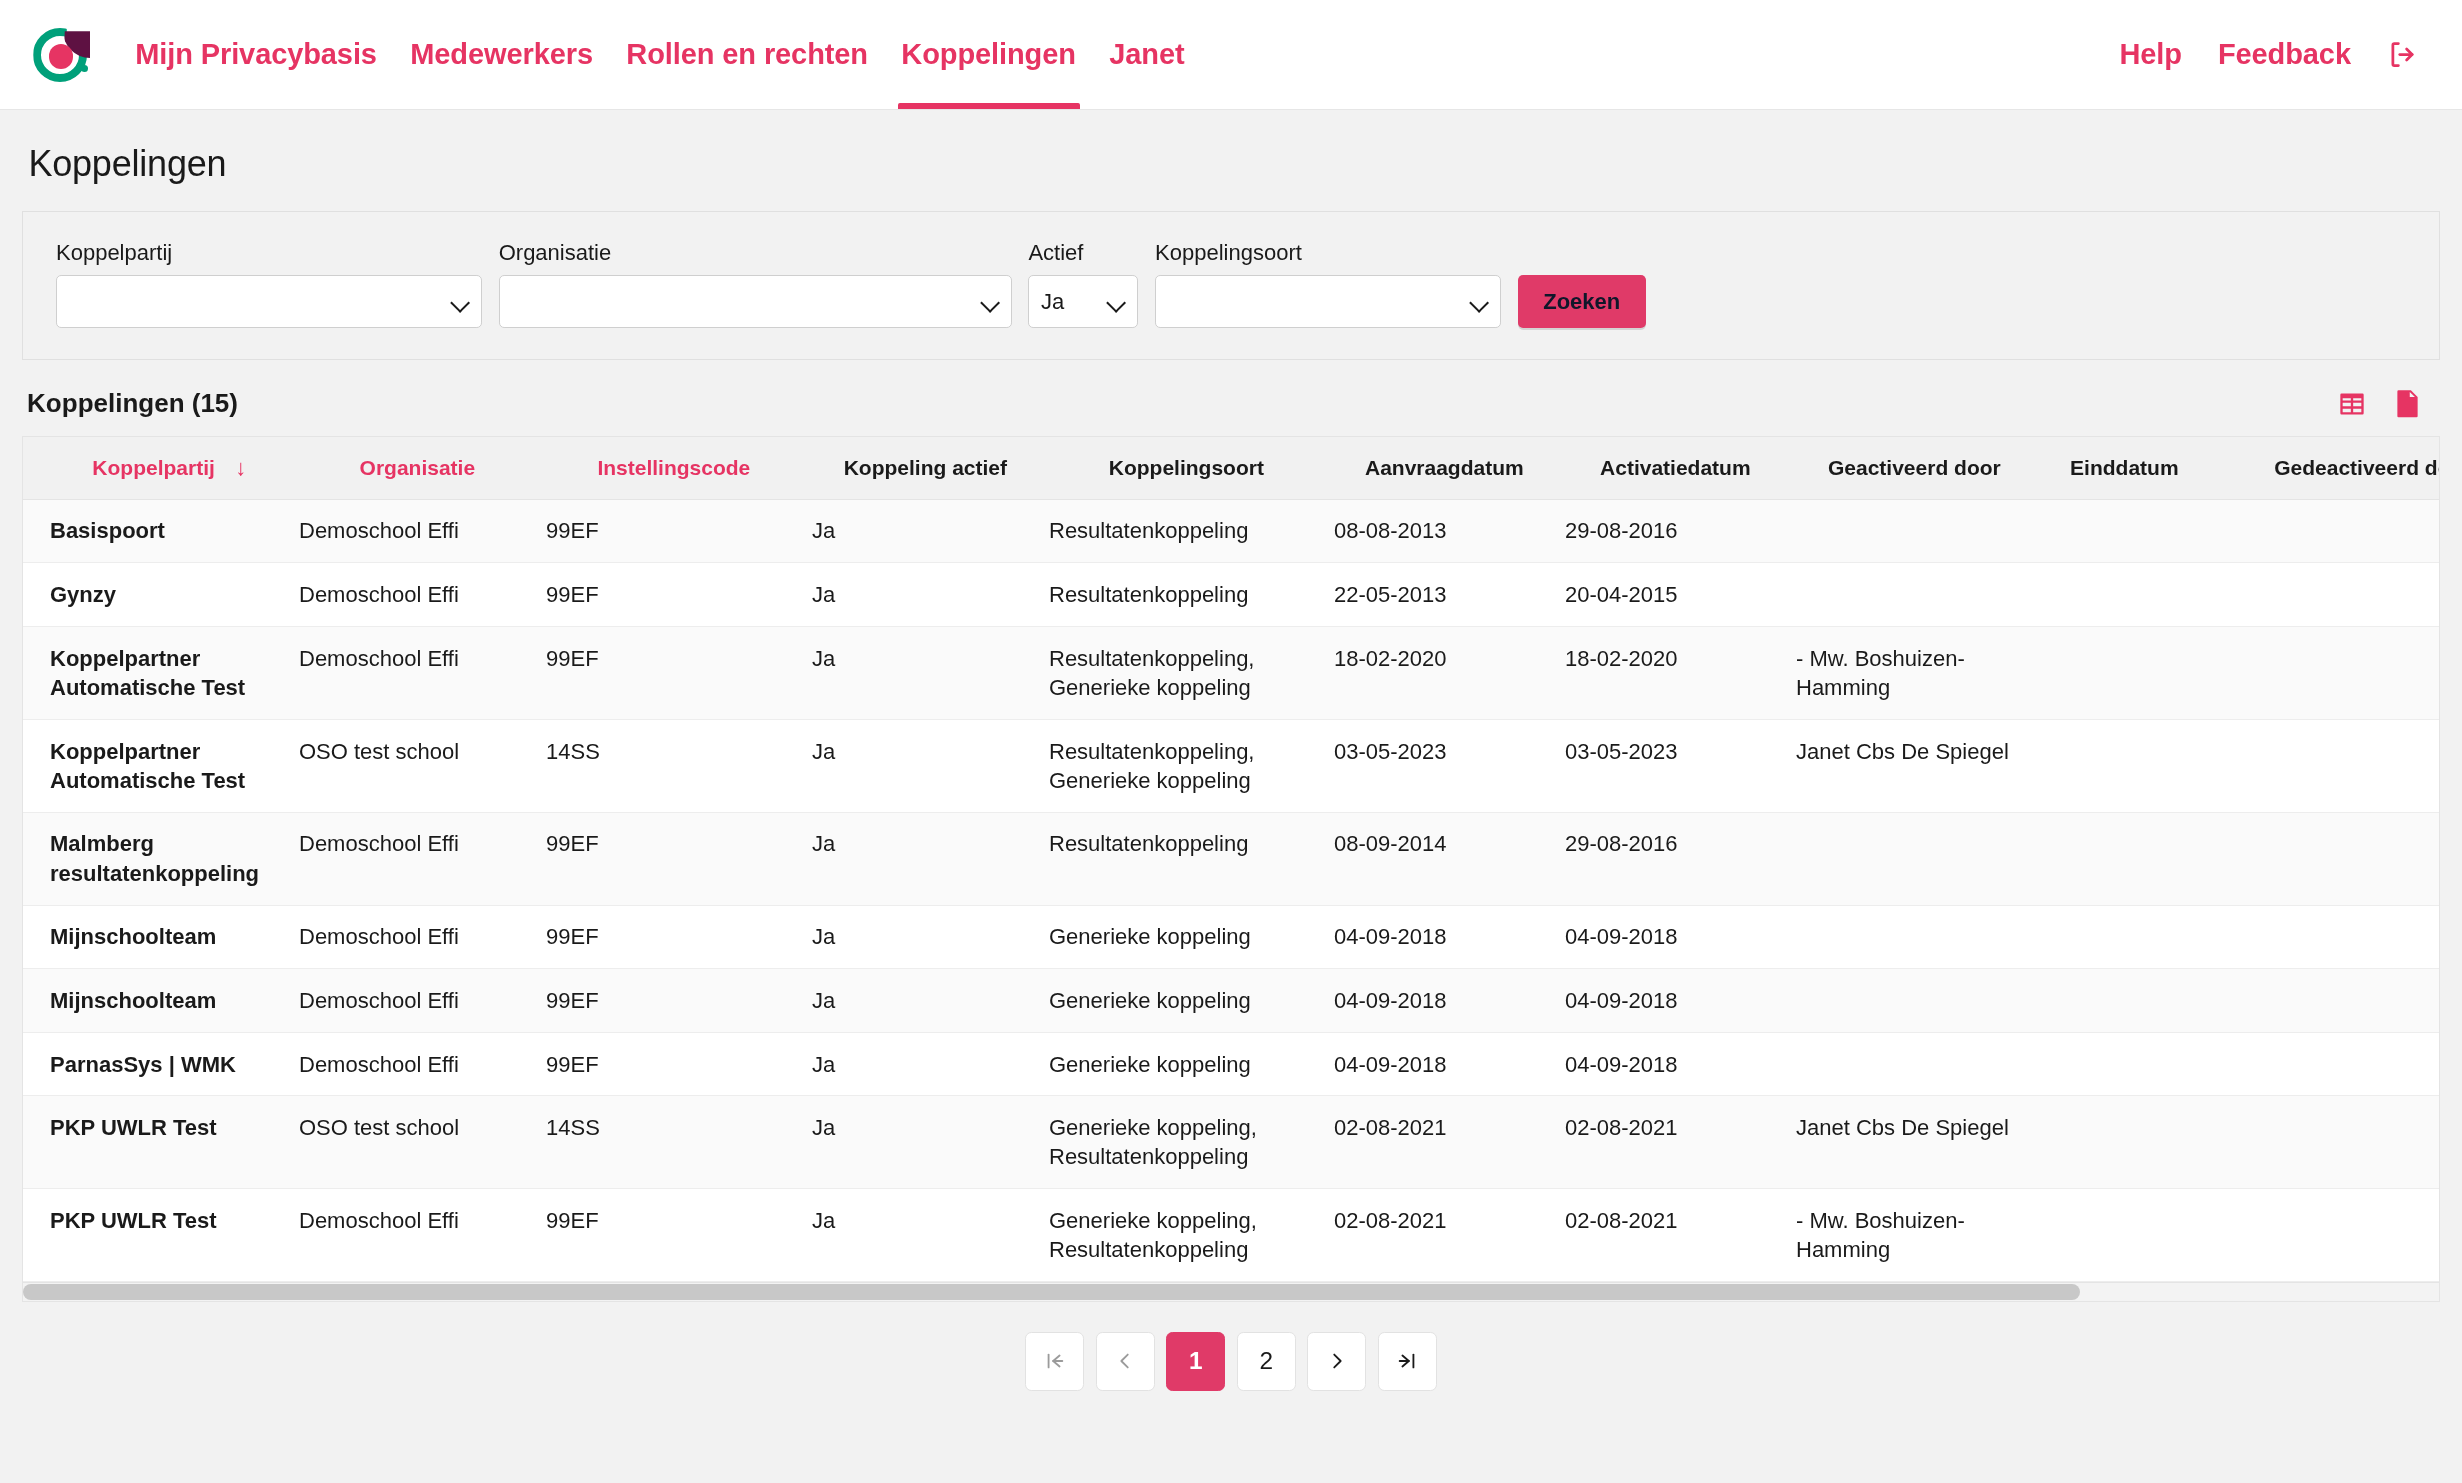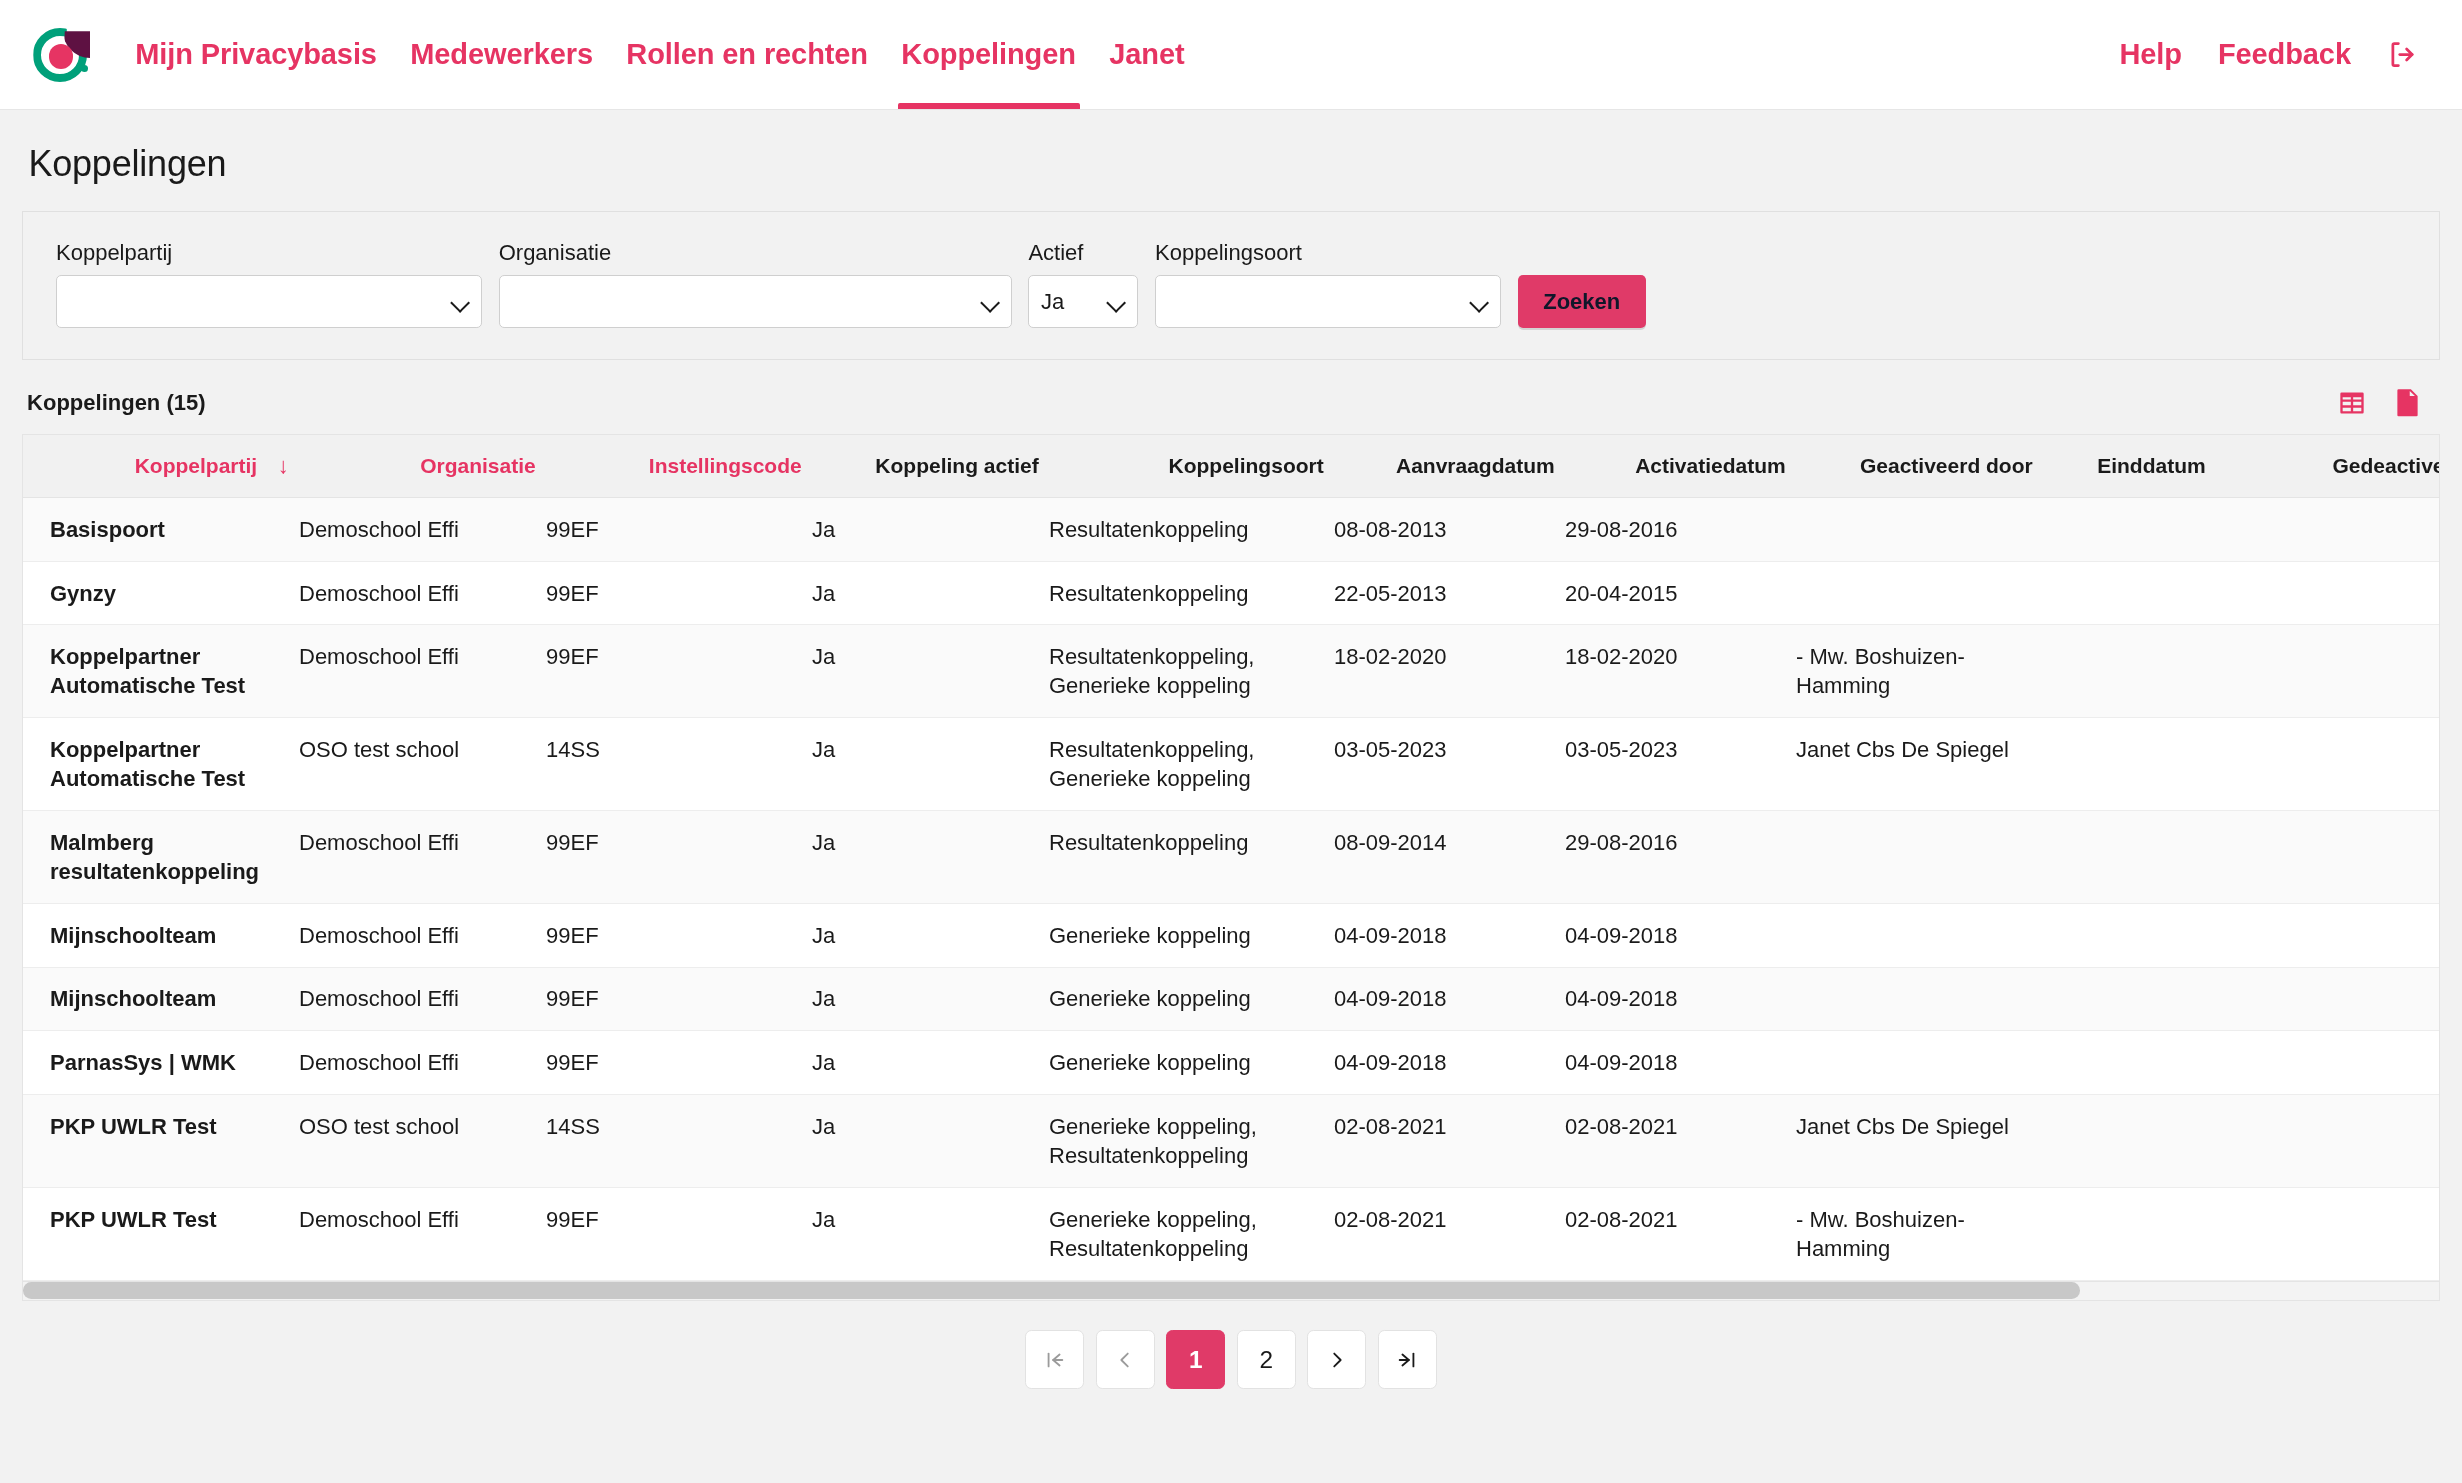--- a/index.html
+++ b/index.html
@@ -190,21 +190,21 @@
     box-shadow: 0 1.9px 0 rgba(0,0,0,0.12);
   }
 
   
   .table-head-row {
     display: flex;
     align-items: center;
     margin: 28px 5.1px 16.7px 5.1px;
   }
   .table-count {
-    font-size: 22px;
+    font-size: 26px;
     font-weight: bold;
     color: #1a1a1a;
   }
   .head-icons {
     margin-left: auto;
     display: flex;
     align-items: center;
     gap: 28px;
     padding-right: 14px;
   }
@@ -216,21 +216,21 @@
     overflow: hidden;
     position: relative;
   }
   table.grid {
     border-collapse: collapse;
     table-layout: fixed;
     width: 2517px;
   }
   table.grid th {
     background: #f1f1f1;
-    text-align: right;
+    text-align: center;
     font-size: 21px;
     font-weight: bold;
     color: #1a1a1a;
     padding: 18px 10.3px 18px 0;
     vertical-align: middle;
     white-space: nowrap;
     border-bottom: 0.6px solid #e4e4e4;
   }
   table.grid th.sortable { color: #e63463; cursor: pointer; }
   table.grid th:first-child { padding-left: 27px; }

